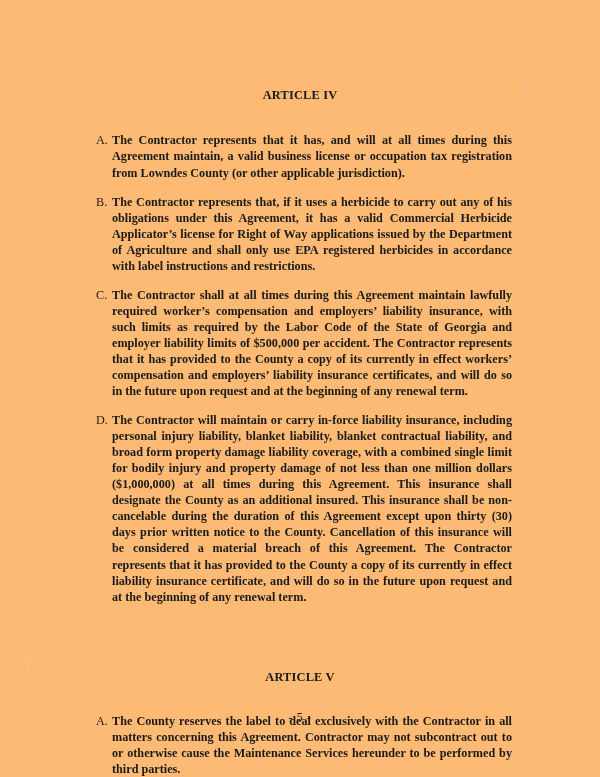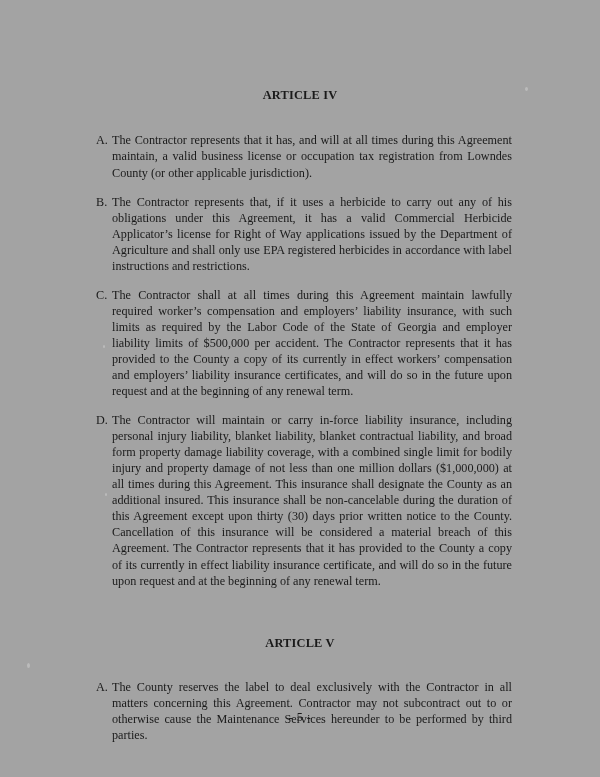--- a/index.html
+++ b/index.html
@@ -12,21 +12,21 @@
     background: #ffffff;
     font-family: "Liberation Serif", serif;
     color: #1a1a1a;
     overflow: hidden;
     position: relative;
   }
 
   .page {
     position: absolute;
     inset: 0;
-    background: #a3a3a3;
+    background: #fdba74;
     padding: 0;
   }
 
   
   .speck {
     position: absolute;
     background: #cfcfcf;
     border-radius: 50%;
     opacity: .55;
   }
@@ -67,29 +67,30 @@
     flex: 0 0 auto;
     width: 16px;
     text-align: left;
   }
 
   .clause-text {
     flex: 1 1 auto;
     text-align: justify;
     text-justify: inter-word;
     hyphens: none;
+    font-weight: bold;
   }
 
   
   #clause-a4-a { margin-top: 29px; }
   #clause-a4-b { margin-top: 13px; }
   #clause-a4-c { margin-top: 13px; }
   #clause-a4-d { margin-top: 13px; }
 
-  #article5-heading { margin-top: 47px; }
+  #article5-heading { margin-top: 65px; }
   #clause-a5-a { margin-top: 28px; }
 
   .page-number {
     position: absolute;
     left: 0;
     right: 0;
     top: 710px;
     text-align: center;
     font-size: 12.2px;
     letter-spacing: .5px;

